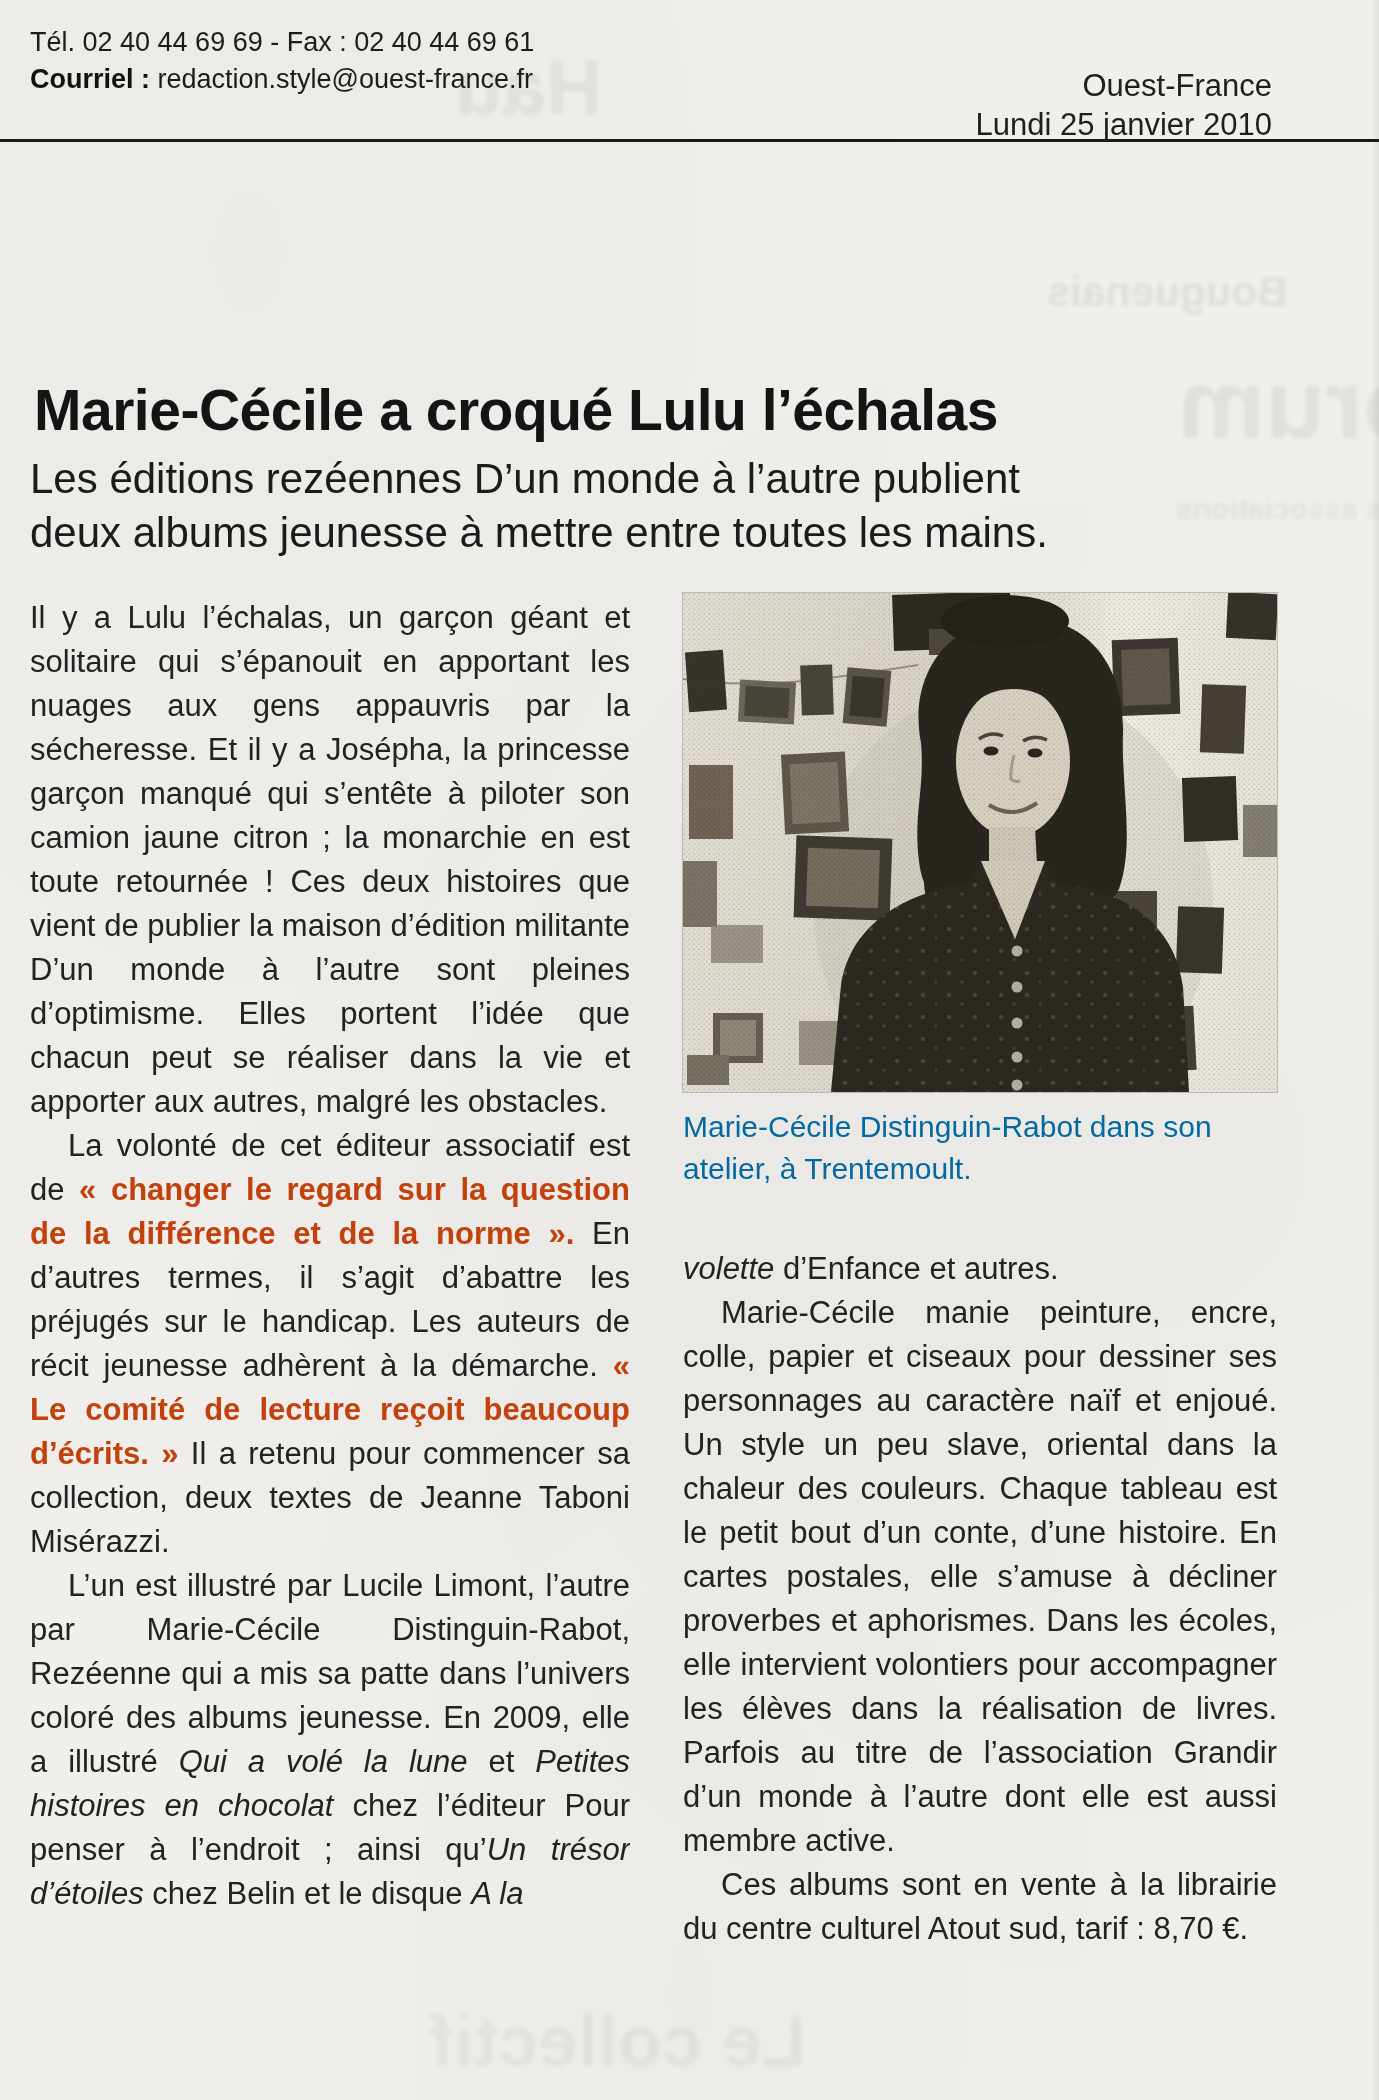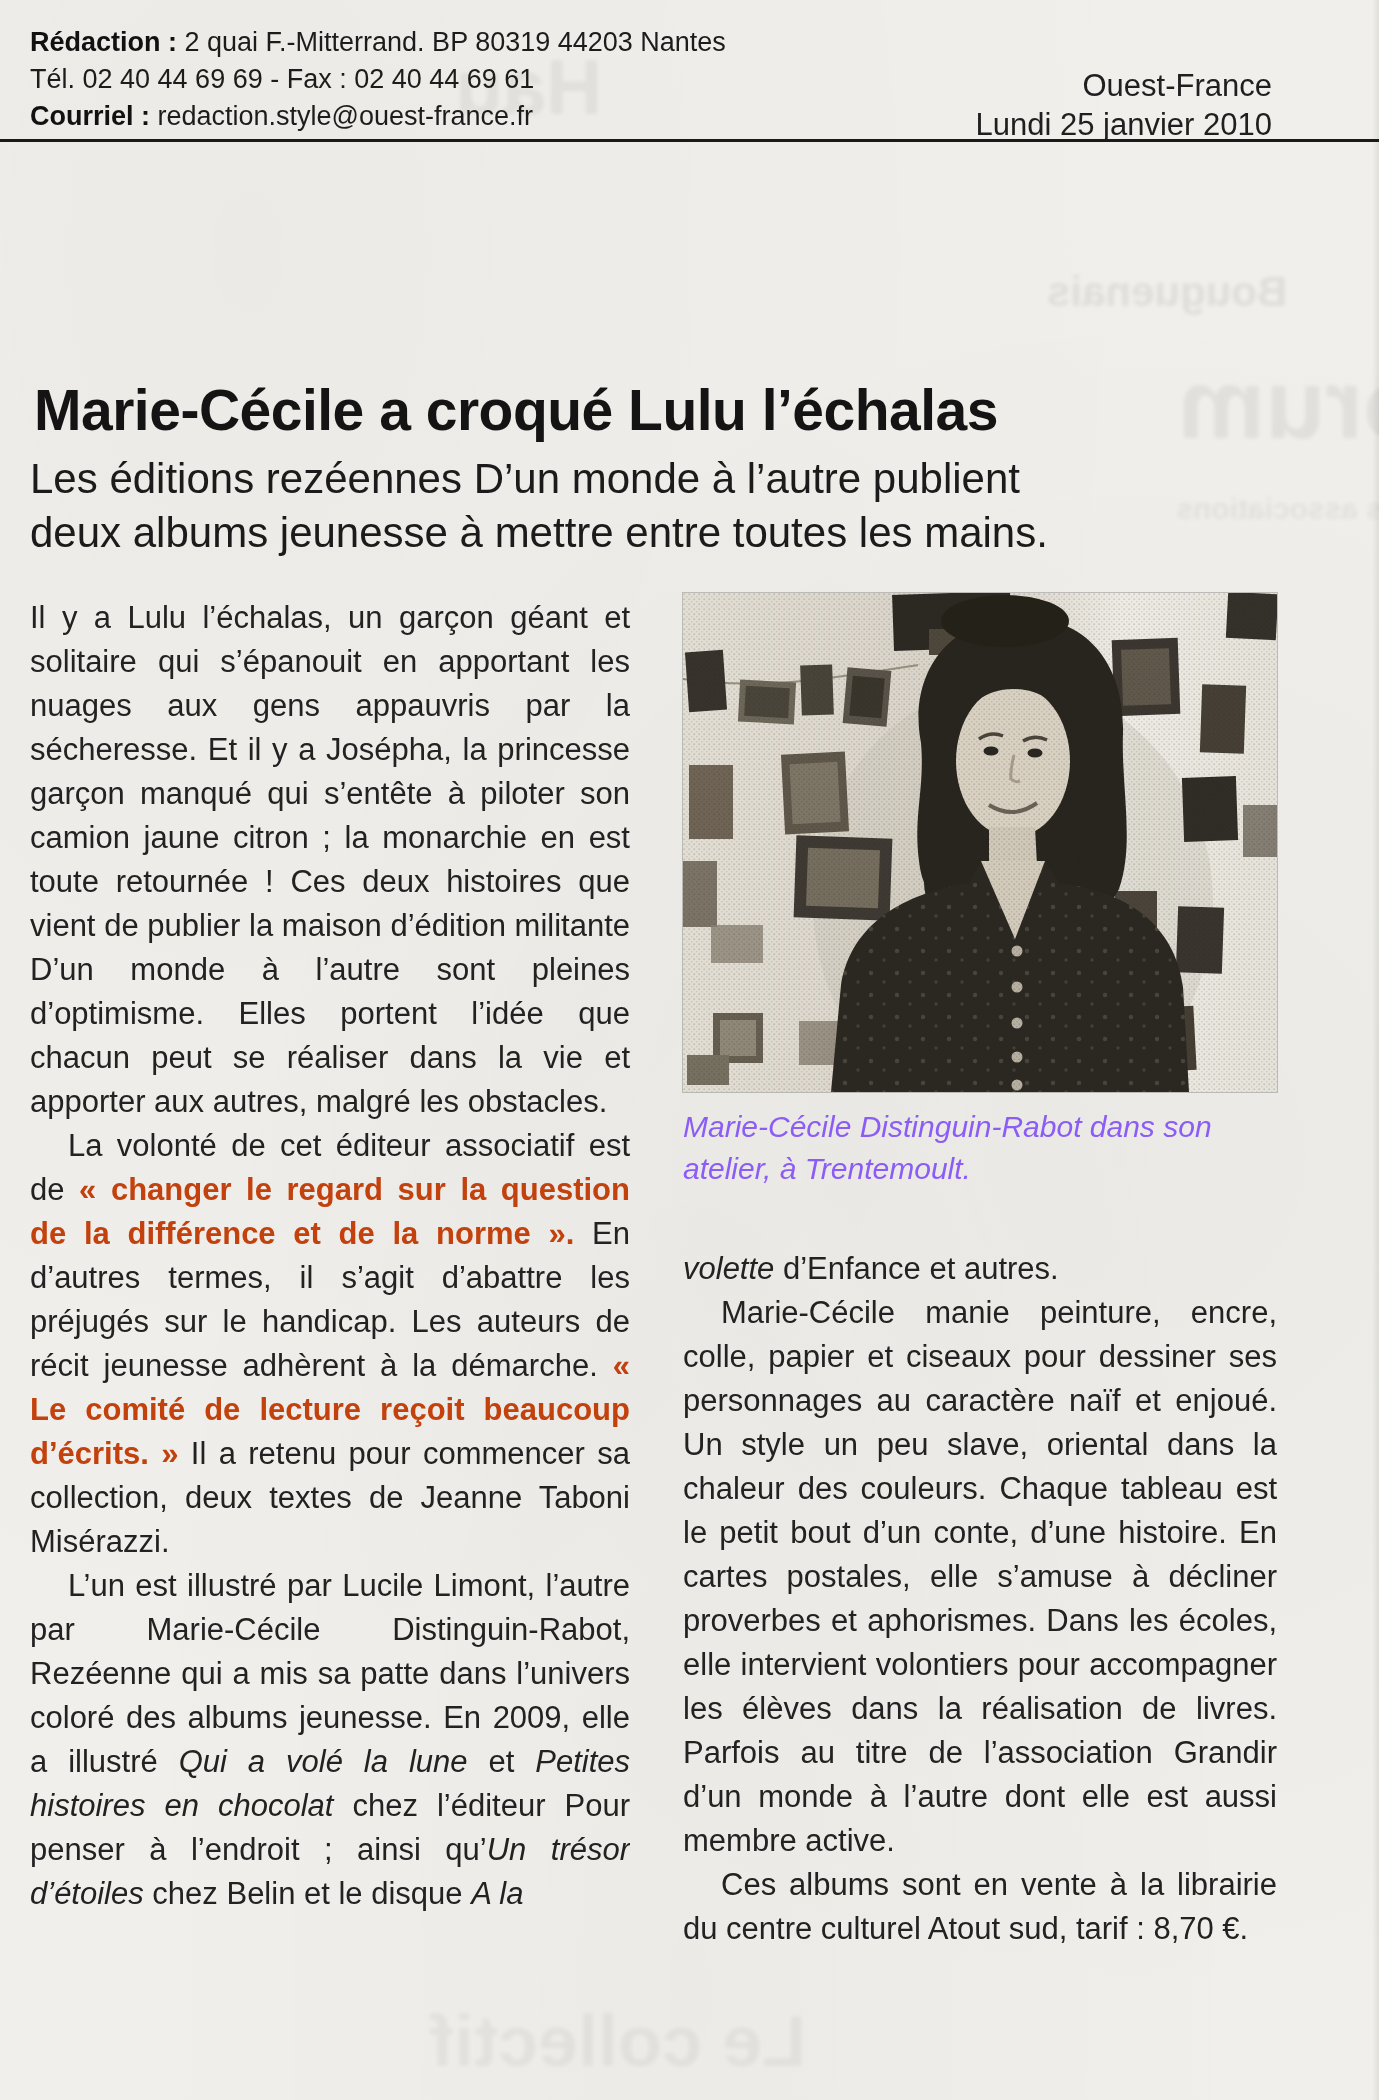--- a/index.html
+++ b/index.html
@@ -27,21 +27,21 @@
   .col{font-size:31px;line-height:44px;text-align:justify;color:#222;}
   .col-left{left:30px;top:596px;width:600px;height:1502px;overflow:hidden;}
   .col-right{left:683px;top:1247px;width:594px;height:850px;overflow:hidden;}
   .bp{margin:0;}
   .bp.ind{text-indent:38px;}
   .b{font-weight:bold;color:#c2410c;}
   .it{font-style:italic;}
   
   .photo{left:683px;top:593px;width:594px;height:499px;box-shadow:0 0 0 1px rgba(40,38,34,0.25);}
   .photo svg{display:block;width:100%;height:100%;}
-  .caption{left:683px;top:1106px;width:594px;font-style:italic;font-size:30px;line-height:42px;color:#8b5cf6;}
+  .caption{left:683px;top:1106px;width:594px;font-size:30px;line-height:42px;color:#0369a1;}
   
   .ghost{color:#000;font-weight:bold;transform:scaleX(-1);filter:blur(2px);white-space:nowrap;pointer-events:none;}
   .g-mast{left:455px;top:42px;font-size:78px;opacity:.05;}
   .g-section{right:92px;top:268px;font-size:42px;opacity:.07;}
   .g-head{left:1178px;top:348px;font-size:98px;opacity:.06;}
   .g-sub{left:1158px;top:490px;font-size:30px;opacity:.055;line-height:38px;white-space:normal;width:260px;}
   .g-bottom{left:430px;top:2000px;font-size:72px;opacity:.045;}
   .edge-r{right:0;top:0;width:7px;height:2100px;background:linear-gradient(to left, rgba(0,0,0,0.07), transparent);}
 </style>
 </head>
@@ -49,21 +49,20 @@
 
 <div class="abs ghost g-mast">Hau</div>
 <div class="abs ghost g-section">Bouguenais</div>
 <div class="abs ghost g-head">Forum</div>
 <div class="abs ghost g-sub">des associations</div>
 <div class="abs ghost g-bottom">Le collectif</div>
 <div class="abs edge-r"></div>
 
 <header>
   <div class="abs mast-left">
-    <div><b>Rédaction :</b><span> 2 quai F.-Mitterrand. BP 80319 44203 Nantes</span></div>
     <div>Tél. 02 40 44 69 69 - Fax : 02 40 44 69 61</div>
     <div><b>Courriel :</b><span> redaction.style@ouest-france.fr</span></div>
   </div>
   <div class="abs mast-right">
     <div>Ouest-France</div>
     <div>Lundi 25 janvier 2010</div>
   </div>
 </header>
 <div class="abs rule"></div>
 

